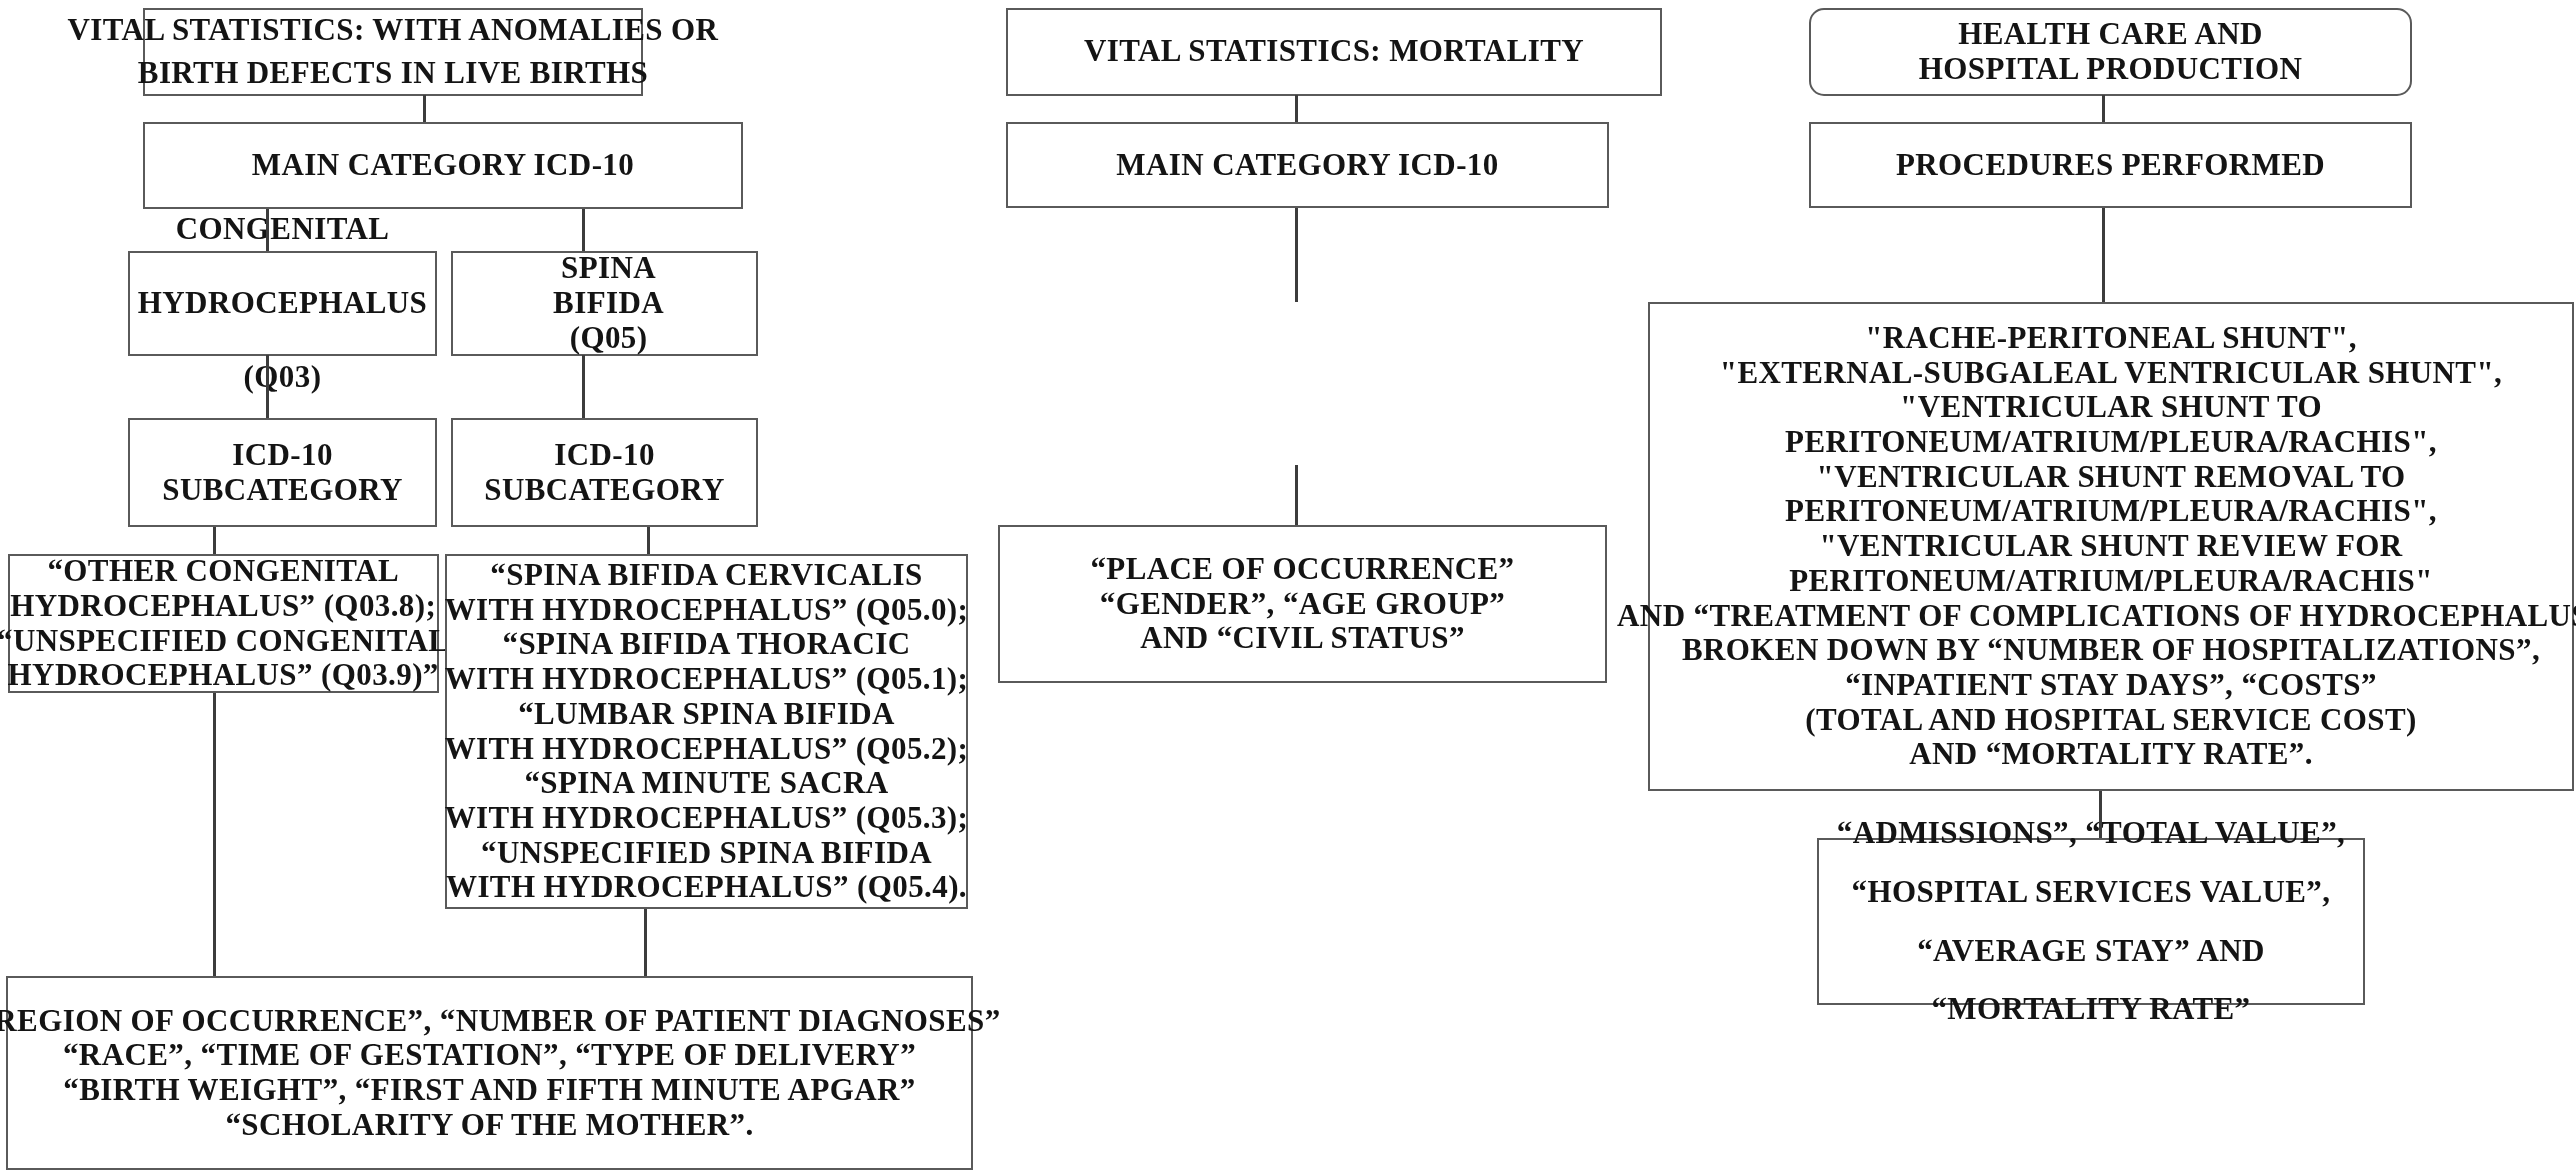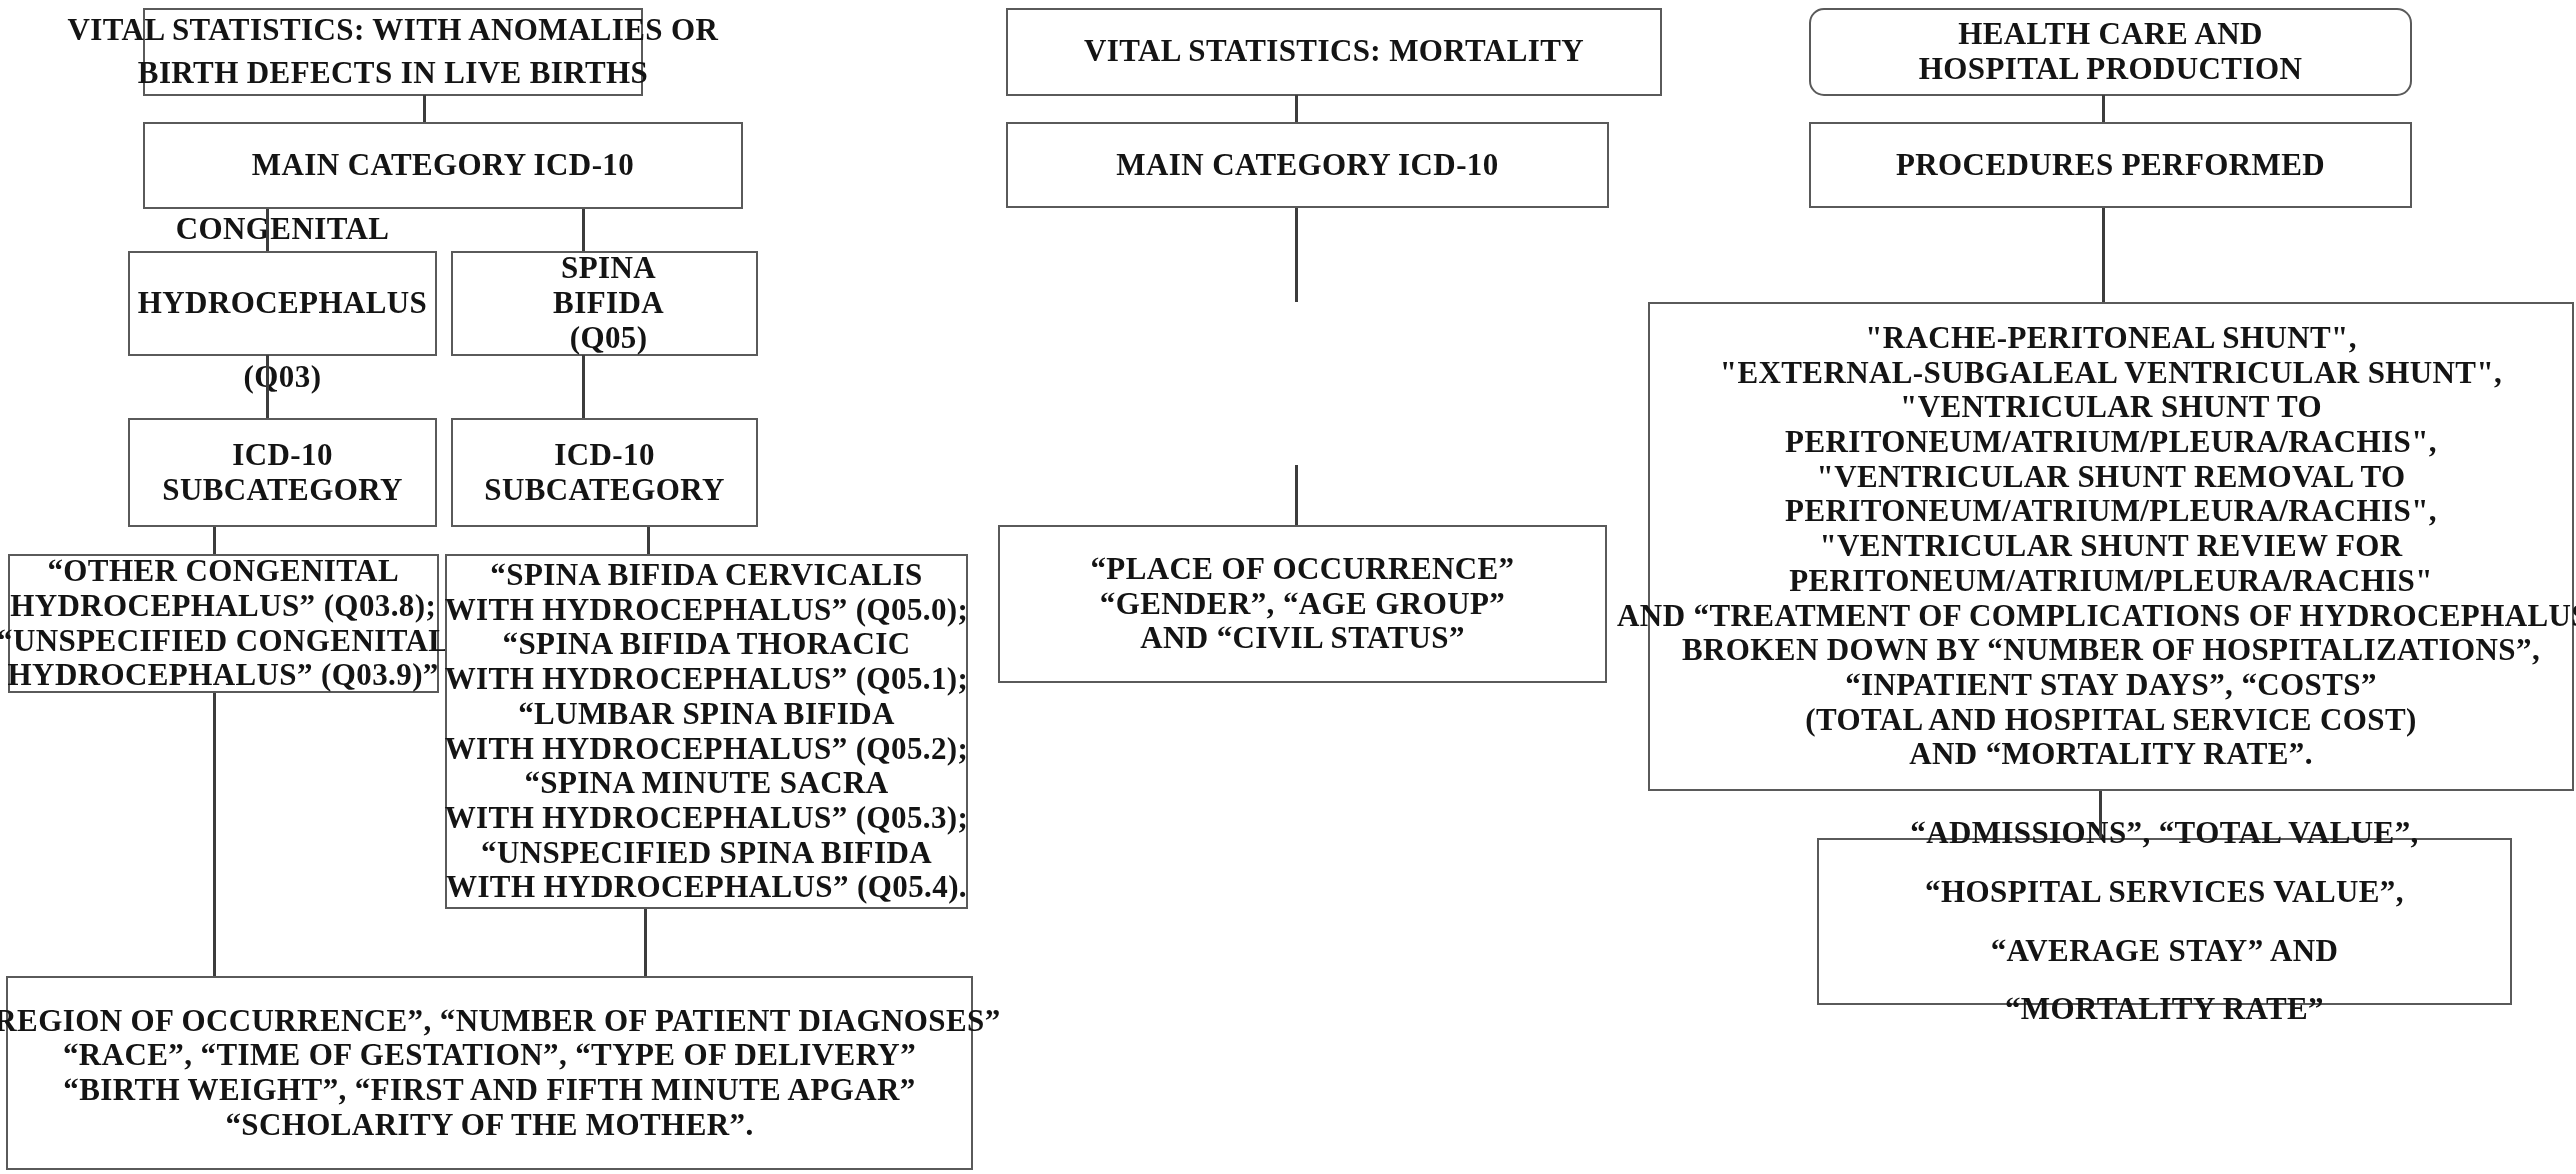--- a/index.html
+++ b/index.html
@@ -120,21 +120,21 @@
       <div class="line">"VENTRICULAR SHUNT REMOVAL TO</div>
       <div class="line">PERITONEUM/ATRIUM/PLEURA/RACHIS",</div>
       <div class="line">"VENTRICULAR SHUNT REVIEW FOR</div>
       <div class="line">PERITONEUM/ATRIUM/PLEURA/RACHIS"</div>
       <div class="line">AND “TREATMENT OF COMPLICATIONS OF HYDROCEPHALUS”</div>
       <div class="line">BROKEN DOWN BY “NUMBER OF HOSPITALIZATIONS”,</div>
       <div class="line">“INPATIENT STAY DAYS”, “COSTS”</div>
       <div class="line">(TOTAL AND HOSPITAL SERVICE COST)</div>
       <div class="line">AND “MORTALITY RATE”.</div>
     </div>
-    <div class="node" style="left: 1817px; top: 838px; width: 695px; height: 167px; gap: 24px;">
+    <div class="node" style="left: 1817px; top: 838px; width: 548px; height: 167px; gap: 24px;">
       <div class="line">“ADMISSIONS”, “TOTAL VALUE”,</div>
       <div class="line">“HOSPITAL SERVICES VALUE”,</div>
       <div class="line">“AVERAGE STAY” AND</div>
       <div class="line">“MORTALITY RATE”</div>
     </div>
     <div class="connector" style="left: 423px; top: 95px; height: 27px;"></div>
     <div class="connector" style="left: 266px; top: 209px; height: 42px;"></div>
     <div class="connector" style="left: 582px; top: 209px; height: 42px;"></div>
     <div class="connector" style="left: 266px; top: 355px; height: 63px;"></div>
     <div class="connector" style="left: 582px; top: 355px; height: 63px;"></div>

